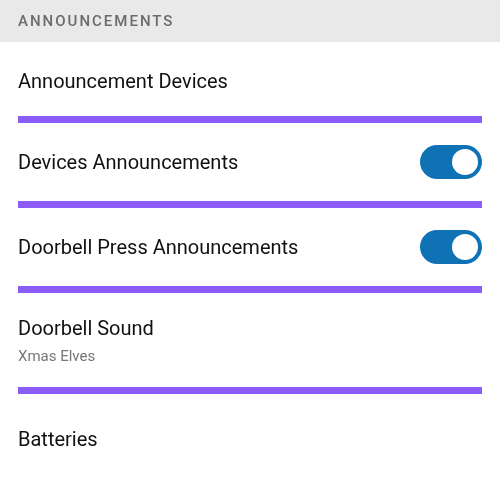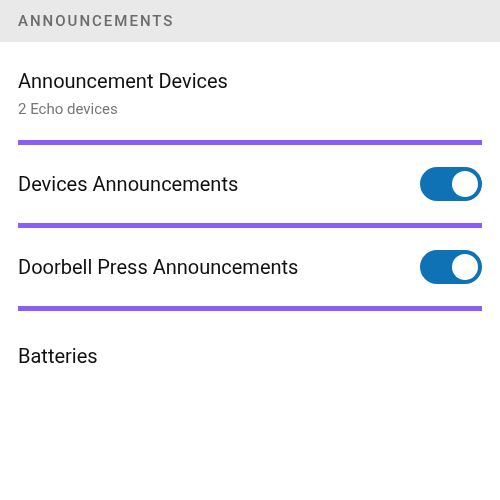--- a/index.html
+++ b/index.html
@@ -22,21 +22,21 @@
       font-weight: 500;
       letter-spacing: 2px;
     }
     .list {
       padding: 0 18px;
     }
     .row {
       display: flex;
       align-items: center;
       justify-content: space-between;
-      border-bottom: 5px solid #8b5cf6;
+      border-bottom: 7px solid #8b5cf6;
       padding: 22px 0;
       min-height: 80px;
     }
     .row:first-child {
       padding-top: 26px;
     }
     .row-text {
       flex: 1;
     }
     .row-title {
@@ -71,21 +71,20 @@
 </head>
 <body>
 
 <div class="section-header">ANNOUNCEMENTS</div>
 
 <div class="list">
 
   <div class="row">
     <div class="row-text">
       <div class="row-title">Announcement Devices</div>
-      <div class="row-sub">2 Echo devices</div>
     </div>
   </div>
 
   <div class="row">
     <div class="row-text">
       <div class="row-title">Devices Announcements</div>
     </div>
     <div class="toggle on">
       <div class="knob"></div>
     </div>
@@ -93,20 +92,26 @@
 
   <div class="row">
     <div class="row-text">
       <div class="row-title">Doorbell Press Announcements</div>
     </div>
     <div class="toggle on">
       <div class="knob"></div>
     </div>
   </div>
 
+  <div class="row">
+    <div class="row-text">
+      <div class="row-title">Doorbell Sound</div>
+      <div class="row-sub">Xmas Elves</div>
+    </div>
+  </div>
 
   <div class="row" style="border-bottom:none;align-items:flex-end;">
     <div class="row-text">
       <div class="row-title">Batteries</div>
     </div>
   </div>
 
 </div>
 
 </body></html>

